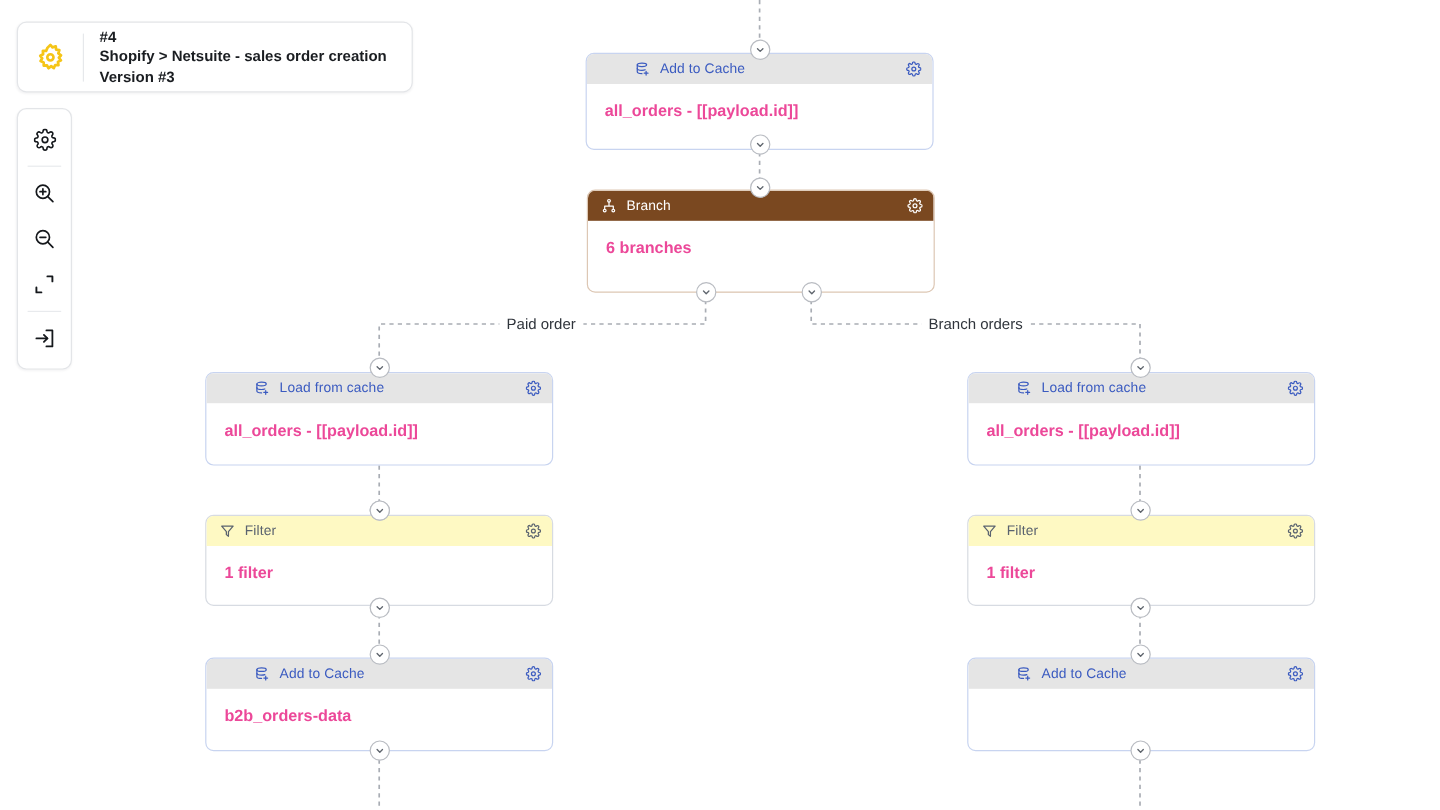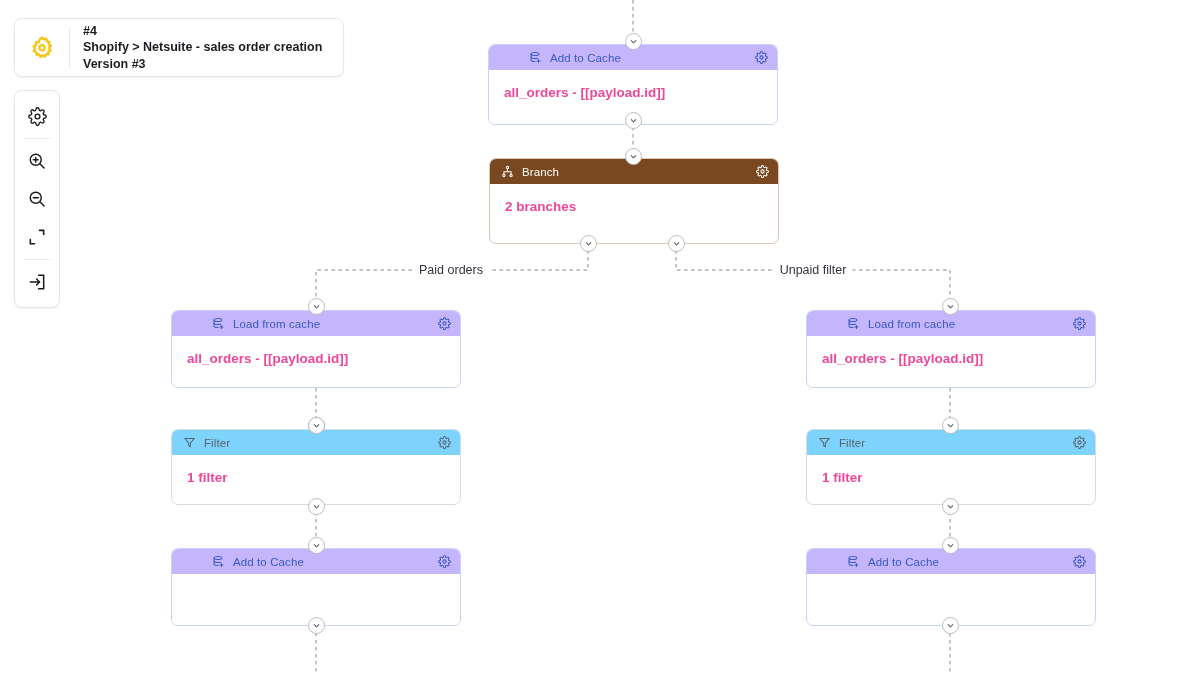--- a/index.html
+++ b/index.html
@@ -85,24 +85,24 @@
   .node .hdr .htitle { flex: 1; letter-spacing: .1px; }
   .node .hdr .hgear { display: flex; align-items: center; flex: none; cursor: pointer; }
   .node .body {
     padding: 14px 15px;
     font-size: 13.5px; font-weight: bold; color: #ec4899;
     line-height: 1.3;
   }
 
   
   .node.cache { border: 1px solid #c8d4f0; }
-  .node.cache .hdr { background: #c4b5fd; color: #3b5bc0; padding-left: 40px; }
+  .node.cache .hdr { background: #e5e5e5; color: #3b5bc0; padding-left: 40px; }
   
   .node.filter { border: 1px solid #d7dbe2; }
-  .node.filter .hdr { background: #7dd3fc; color: #5a636f; }
+  .node.filter .hdr { background: #fef9c3; color: #5a636f; }
   
   .node.branch { border: 1px solid #ddc7b4; }
   .node.branch .hdr { background: #7a4820; color: #ffffff; }
 </style>
 </head>
 <body>
 
 <div id="canvas">
 
   <svg id="wires">
@@ -128,22 +128,22 @@
 
       <path d="M950,626 L950,675"></path>
     </g>
     <g stroke="#c3a98f" stroke-width="1.2" fill="none">
 
       <path d="M588,243 L676,243"></path>
     </g>
   </svg>
 
   <div id="wire-labels">
-      <div class="wlabel" style="left: 451px; top: 270px;">Paid orders</div>
-      <div class="wlabel" style="left: 813px; top: 270px;">Unpaid filter</div>
+      <div class="wlabel" style="left: 451px; top: 270px;">Paid order</div>
+      <div class="wlabel" style="left: 813px; top: 270px;">Branch orders</div>
     </div>
 
   <div id="nodes">
       <div class="node cache" style="left: 488px; top: 44px; width: 290px; height: 81px;">
         <div class="hdr">
           <span class="hico">
             <svg width="13" height="13" viewBox="0 0 24 24" fill="none" stroke="#3b5bc0" stroke-width="1.9" stroke-linecap="round" stroke-linejoin="round">
               <ellipse cx="11" cy="5.6" rx="7.2" ry="2.8"></ellipse>
               <path d="M3.8 5.6 V11.2 C3.8 12.7 7 14 11 14 C13 14 14.8 13.7 16 13.2"></path>
               <path d="M3.8 11.2 V16.4 C3.8 17.9 7 19.2 11 19.2"></path>
@@ -171,21 +171,21 @@
             </svg>
           </span>
           <span class="htitle">Branch</span>
           <span class="hgear">
             <svg width="13" height="13" viewBox="0 0 24 24" fill="none" stroke="#ffffff" stroke-width="1.9" stroke-linecap="round" stroke-linejoin="round">
               <circle cx="12" cy="12" r="3"></circle>
               <path d="M19.4 15a1.65 1.65 0 0 0 .33 1.82l.06.06a2 2 0 1 1-2.83 2.83l-.06-.06a1.65 1.65 0 0 0-1.82-.33 1.65 1.65 0 0 0-1 1.51V21a2 2 0 1 1-4 0v-.09A1.65 1.65 0 0 0 9 19.4a1.65 1.65 0 0 0-1.82.33l-.06.06a2 2 0 1 1-2.83-2.83l.06-.06a1.65 1.65 0 0 0 .33-1.82 1.65 1.65 0 0 0-1.51-1H3a2 2 0 1 1 0-4h.09A1.65 1.65 0 0 0 4.6 9a1.65 1.65 0 0 0-.33-1.82l-.06-.06a2 2 0 1 1 2.83-2.83l.06.06A1.65 1.65 0 0 0 9 4.6a1.65 1.65 0 0 0 1-1.51V3a2 2 0 1 1 4 0v.09a1.65 1.65 0 0 0 1 1.51 1.65 1.65 0 0 0 1.82-.33l.06-.06a2 2 0 1 1 2.83 2.83l-.06.06a1.65 1.65 0 0 0-.33 1.82V9a1.65 1.65 0 0 0 1.51 1H21a2 2 0 1 1 0 4h-.09a1.65 1.65 0 0 0-1.51 1z"></path>
             </svg>
           </span>
         </div>
-        <div class="body">2 branches</div>
+        <div class="body">6 branches</div>
       </div>
       <div class="node cache" style="left: 171px; top: 310px; width: 290px; height: 78px;">
         <div class="hdr">
           <span class="hico">
             <svg width="13" height="13" viewBox="0 0 24 24" fill="none" stroke="#3b5bc0" stroke-width="1.9" stroke-linecap="round" stroke-linejoin="round">
               <ellipse cx="11" cy="5.6" rx="7.2" ry="2.8"></ellipse>
               <path d="M3.8 5.6 V11.2 C3.8 12.7 7 14 11 14 C13 14 14.8 13.7 16 13.2"></path>
               <path d="M3.8 11.2 V16.4 C3.8 17.9 7 19.2 11 19.2"></path>
               <path d="M17.4 15.6 V21.4 M14.5 18.5 H20.3"></path>
             </svg>
@@ -228,20 +228,21 @@
             </svg>
           </span>
           <span class="htitle">Add to Cache</span>
           <span class="hgear">
             <svg width="13" height="13" viewBox="0 0 24 24" fill="none" stroke="#3b5bc0" stroke-width="1.9" stroke-linecap="round" stroke-linejoin="round">
               <circle cx="12" cy="12" r="3"></circle>
               <path d="M19.4 15a1.65 1.65 0 0 0 .33 1.82l.06.06a2 2 0 1 1-2.83 2.83l-.06-.06a1.65 1.65 0 0 0-1.82-.33 1.65 1.65 0 0 0-1 1.51V21a2 2 0 1 1-4 0v-.09A1.65 1.65 0 0 0 9 19.4a1.65 1.65 0 0 0-1.82.33l-.06.06a2 2 0 1 1-2.83-2.83l.06-.06a1.65 1.65 0 0 0 .33-1.82 1.65 1.65 0 0 0-1.51-1H3a2 2 0 1 1 0-4h.09A1.65 1.65 0 0 0 4.6 9a1.65 1.65 0 0 0-.33-1.82l-.06-.06a2 2 0 1 1 2.83-2.83l.06.06A1.65 1.65 0 0 0 9 4.6a1.65 1.65 0 0 0 1-1.51V3a2 2 0 1 1 4 0v.09a1.65 1.65 0 0 0 1 1.51 1.65 1.65 0 0 0 1.82-.33l.06-.06a2 2 0 1 1 2.83 2.83l-.06.06a1.65 1.65 0 0 0-.33 1.82V9a1.65 1.65 0 0 0 1.51 1H21a2 2 0 1 1 0 4h-.09a1.65 1.65 0 0 0-1.51 1z"></path>
             </svg>
           </span>
         </div>
+        <div class="body">b2b_orders-data</div>
       </div>
       <div class="node cache" style="left: 806px; top: 310px; width: 290px; height: 78px;">
         <div class="hdr">
           <span class="hico">
             <svg width="13" height="13" viewBox="0 0 24 24" fill="none" stroke="#3b5bc0" stroke-width="1.9" stroke-linecap="round" stroke-linejoin="round">
               <ellipse cx="11" cy="5.6" rx="7.2" ry="2.8"></ellipse>
               <path d="M3.8 5.6 V11.2 C3.8 12.7 7 14 11 14 C13 14 14.8 13.7 16 13.2"></path>
               <path d="M3.8 11.2 V16.4 C3.8 17.9 7 19.2 11 19.2"></path>
               <path d="M17.4 15.6 V21.4 M14.5 18.5 H20.3"></path>
             </svg>

